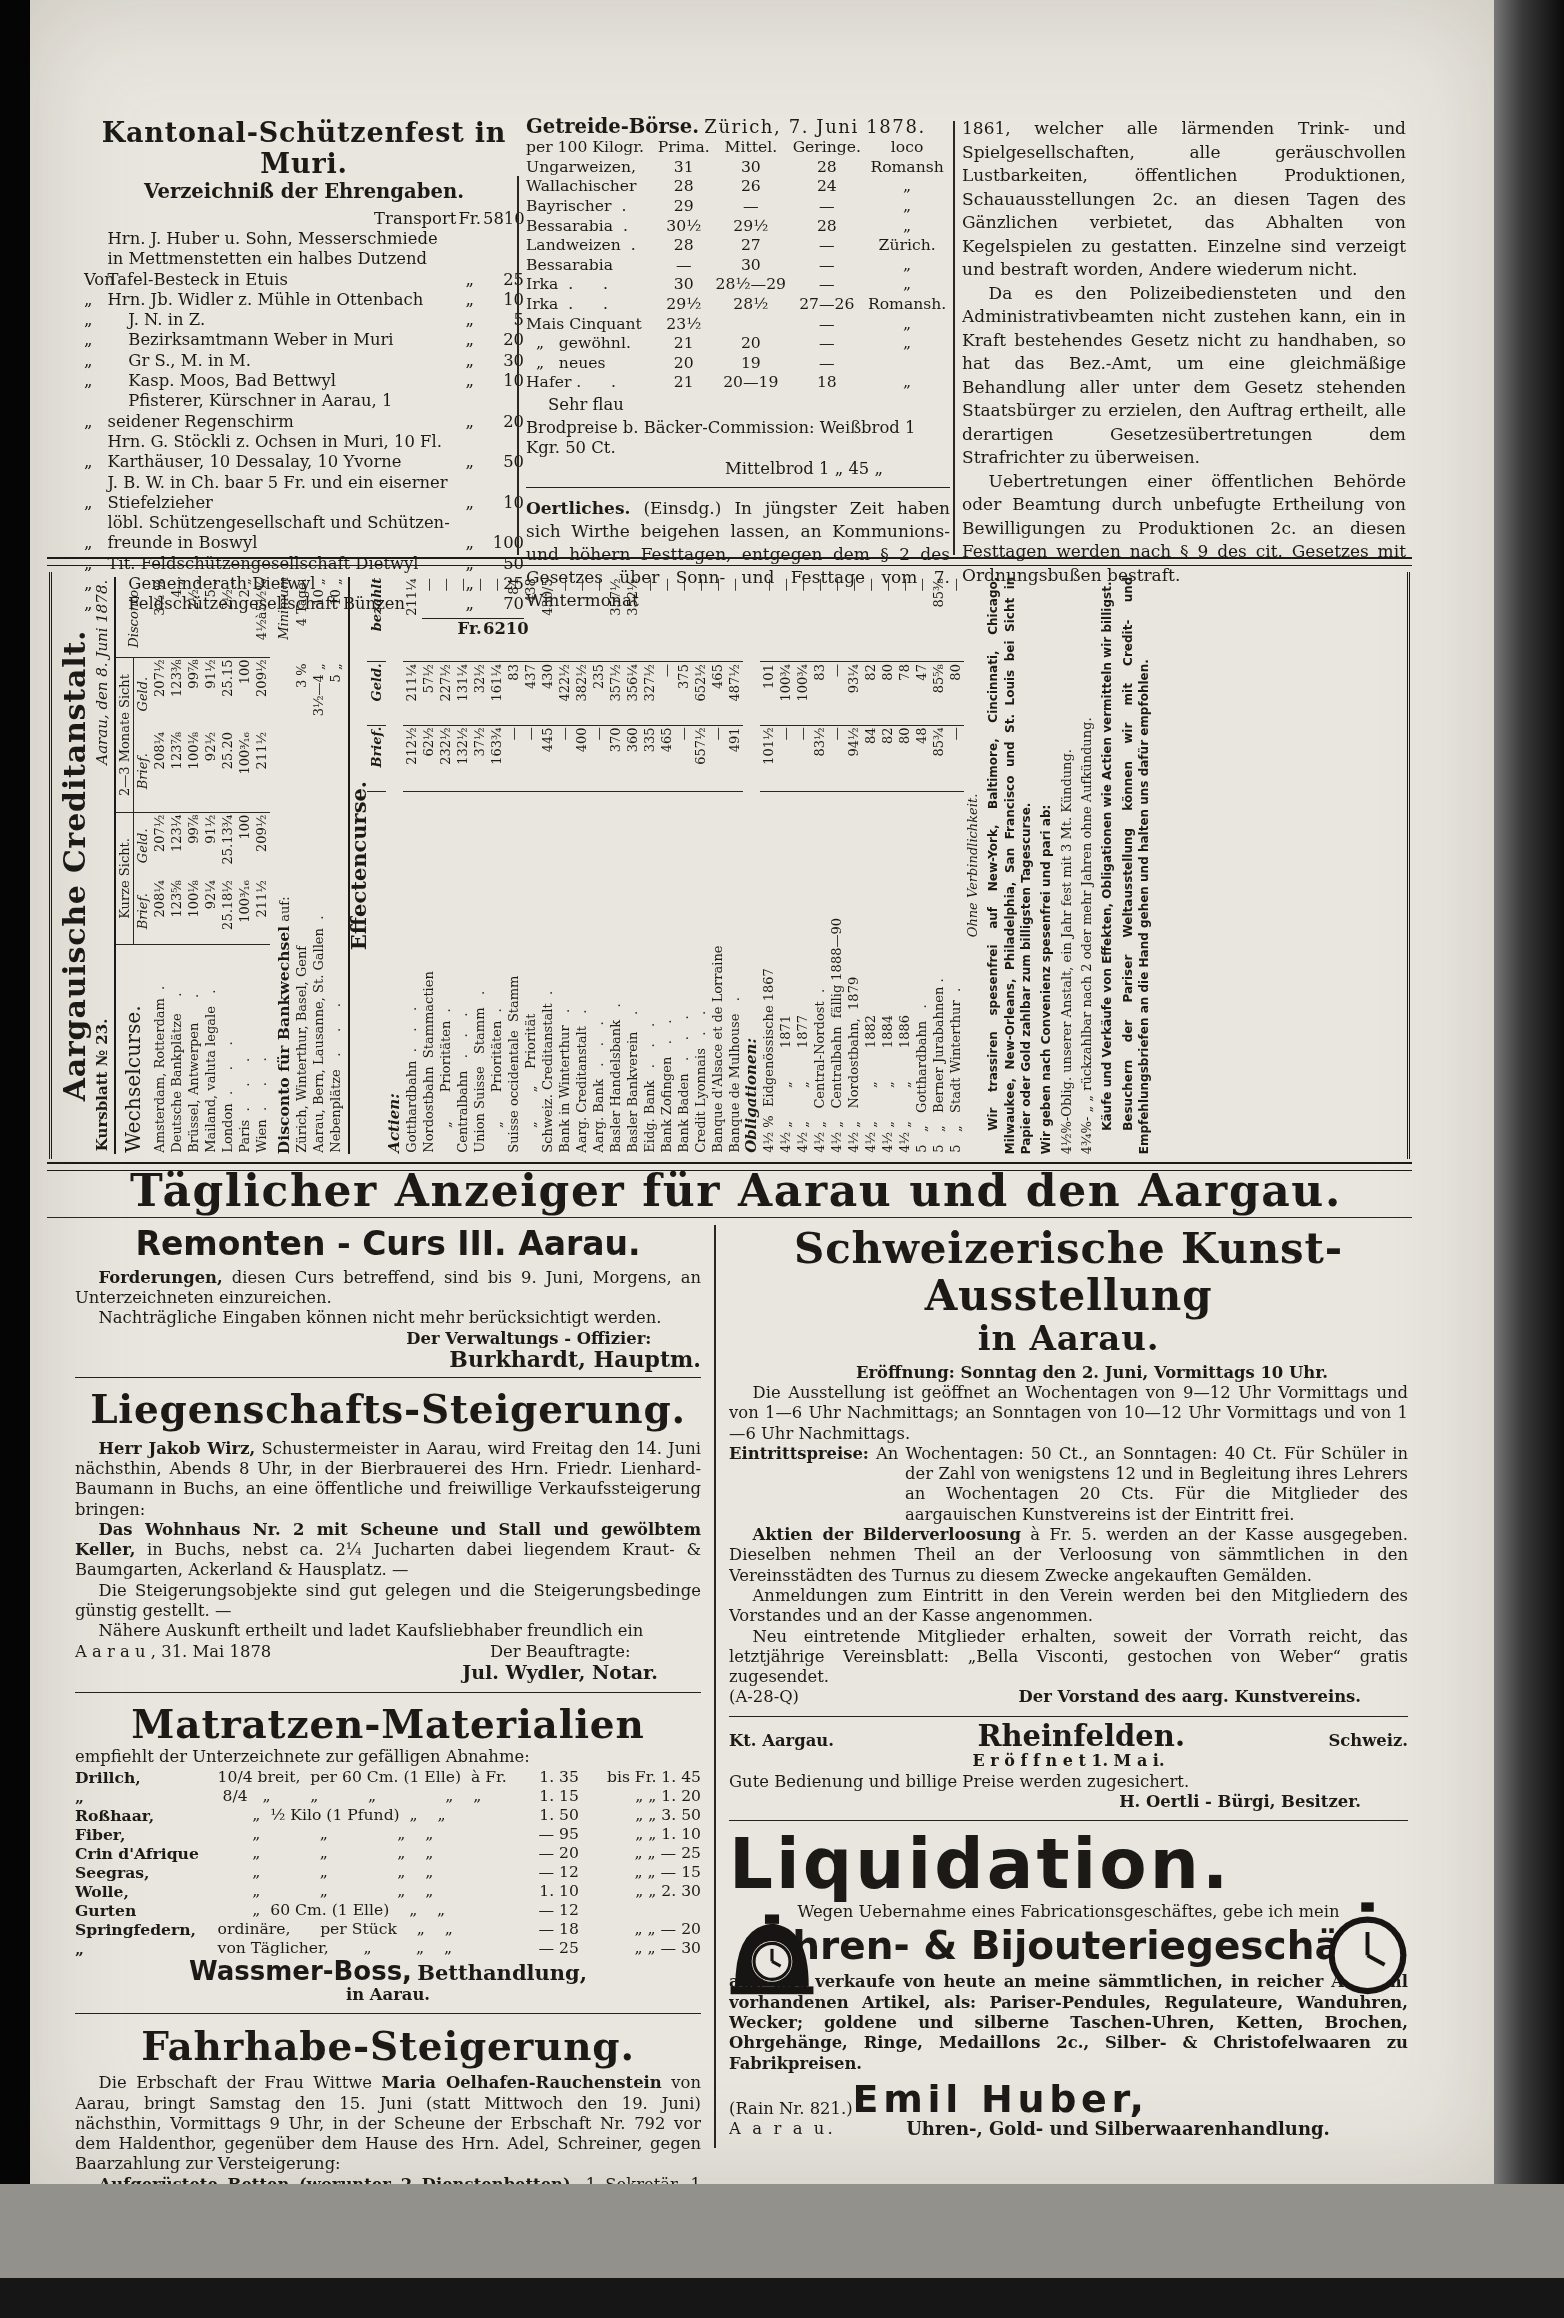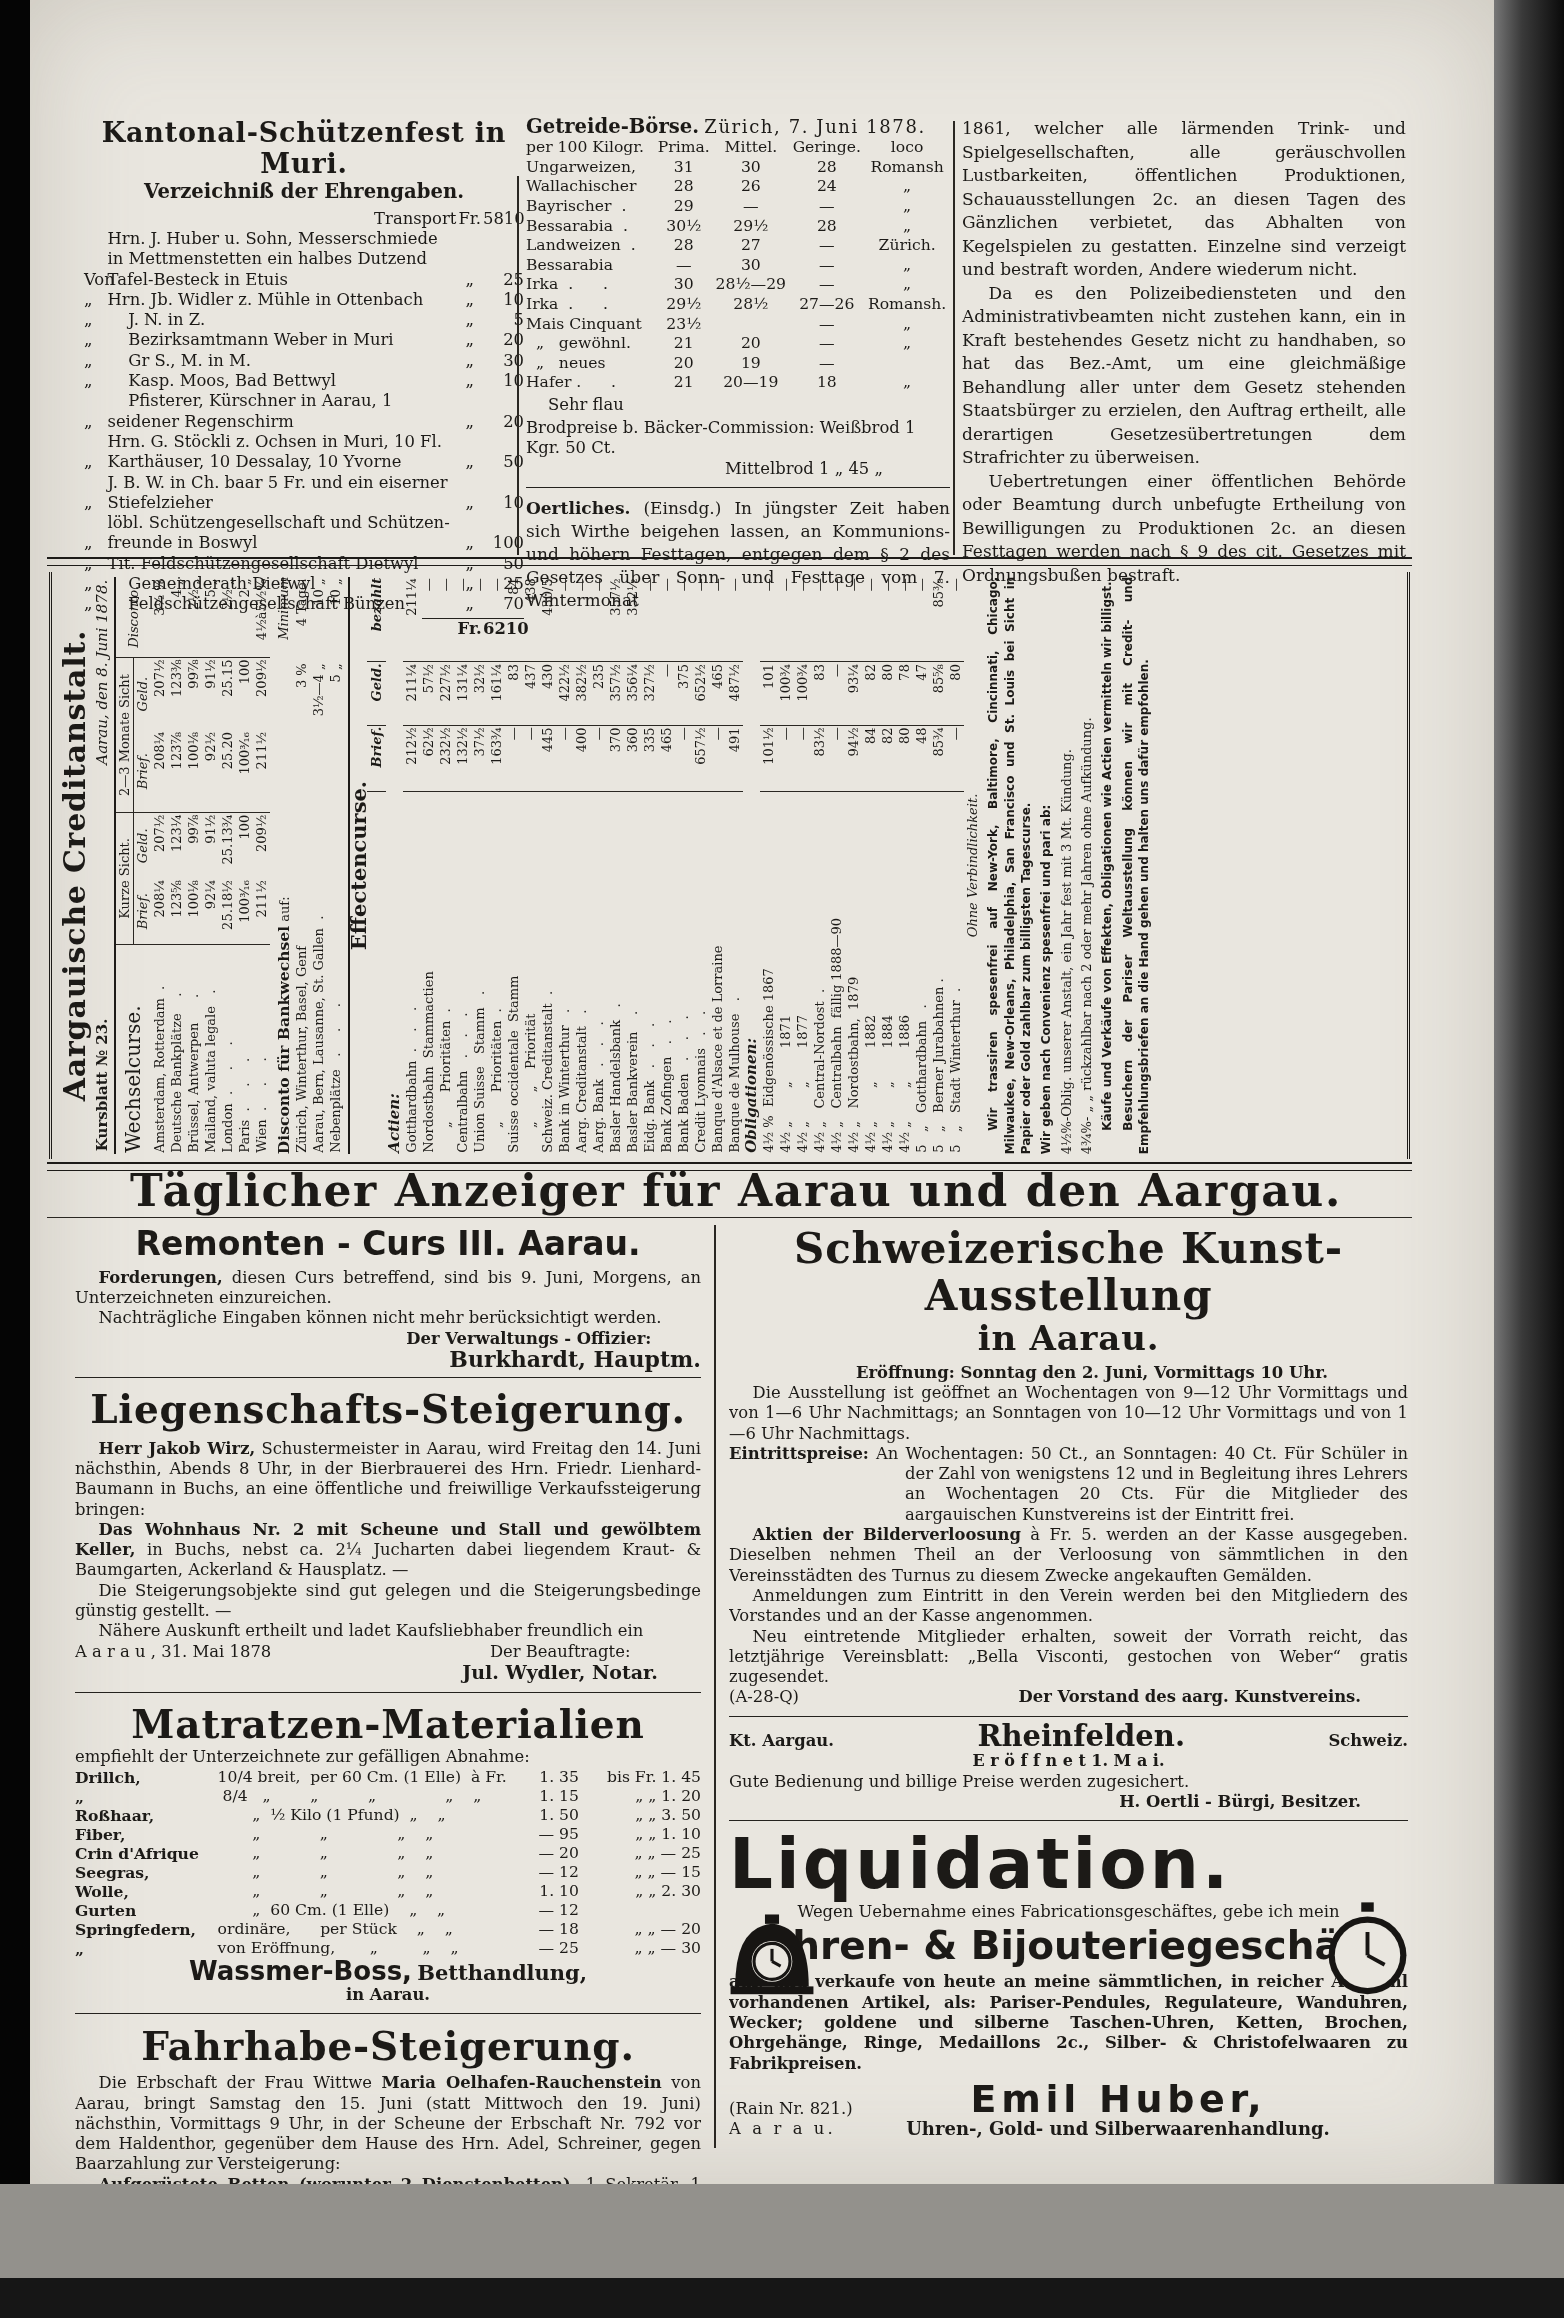--- a/index.html
+++ b/index.html
@@ -816,21 +816,21 @@
 
             <tr>
               <td class="mn">Springfedern,</td>
               <td class="mm">ordinäre,      per Stück    „    „</td>
               <td class="v1">—  18</td>
               <td class="v2">„    „  —  20</td>
             </tr>
 
             <tr>
               <td class="mn">„</td>
-              <td class="mm">von Eröffnung,       „         „    „</td>
+              <td class="mm">von Täglicher,       „         „    „</td>
               <td class="v1">—  25</td>
               <td class="v2">„    „  —  30</td>
             </tr>
           </tbody>
       </table>
       <div class="ctr" style="margin-top:3.1px;">
         <span class="sans b" style="font-size:26px;">Wassmer-Boss,</span>
         <span class="b" style="font-size:21px;"> Betthandlung,</span>
         <div class="b">in Aarau.</div>
       </div>
@@ -899,21 +899,21 @@
           <rect x="44" y="0" width="16" height="12"></rect>
           <circle cx="52" cy="68" r="50"></circle>
           <circle cx="52" cy="68" r="42" fill="#e9e6df"></circle>
           <line x1="52" y1="68" x2="52" y2="38" stroke="#171513" stroke-width="5"></line>
           <line x1="52" y1="68" x2="74" y2="80" stroke="#171513" stroke-width="5"></line>
         </svg>
       </span>
       <p class="ctr" style="margin-top:3.1px;">Wegen Uebernahme eines Fabricationsgeschäftes, gebe ich mein</p>
       <div class="uhrT">Uhren- &amp; Bijouteriegeschäft</div>
       <p class="just b" style="margin-top:4.7px;">auf, und verkaufe von heute an meine sämmtlichen, in reicher Auswahl vorhandenen Artikel, als: Pariser-Pendules, Regulateure, Wanduhren, Wecker; goldene und silberne Taschen-Uhren, Ketten, Brochen, Ohrgehänge, Ringe, Medaillons 2c., Silber- &amp; Christofelwaaren zu Fabrikpreisen.</p>
-      <div style="display:flex;justify-content:space-between;align-items:flex-end;margin-top:6.3px;">
+      <div style="display:flex;justify-content:flex-start;align-items:flex-end;margin-top:6.3px;">
         <span>(Rain Nr. 821.)</span>
         <span class="ehub">Emil Huber,</span>
         <span style="width:23.5px;"></span>
       </div>
       <div style="display:flex;justify-content:space-between;">
         <span style="letter-spacing:3.1px;">A a r a u.</span>
         <span class="b" style="font-size:18px;">Uhren-, Gold- und Silberwaarenhandlung.</span>
         <span style="width:7.8px;"></span>
       </div>
     </div>

